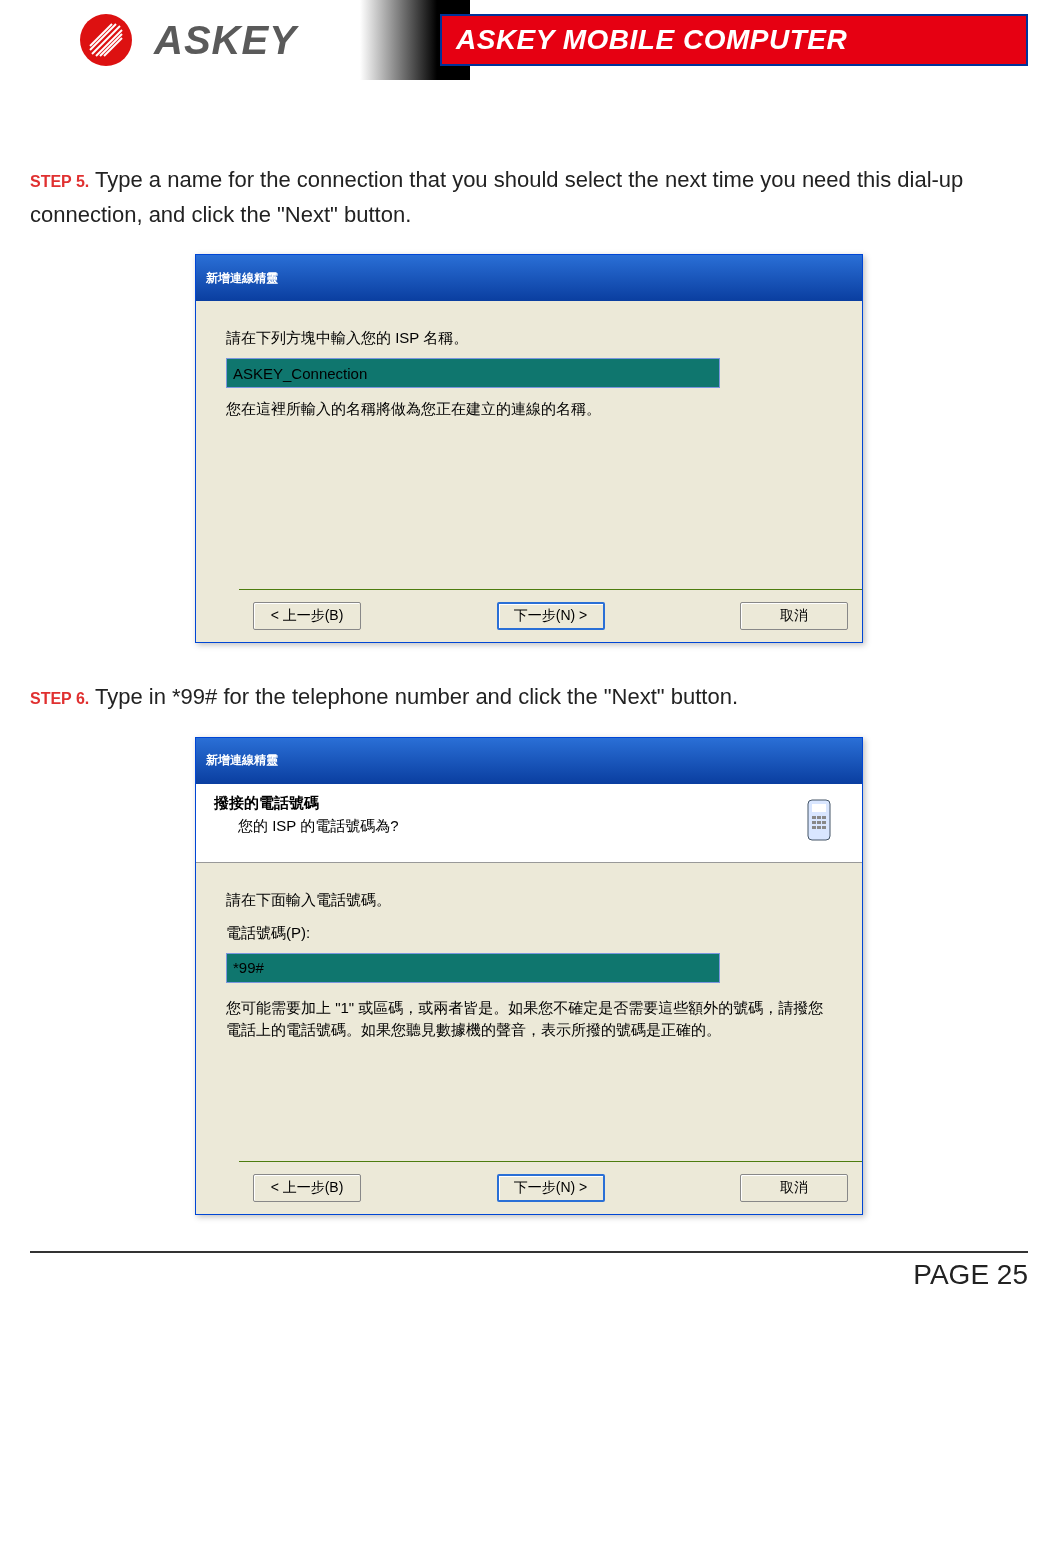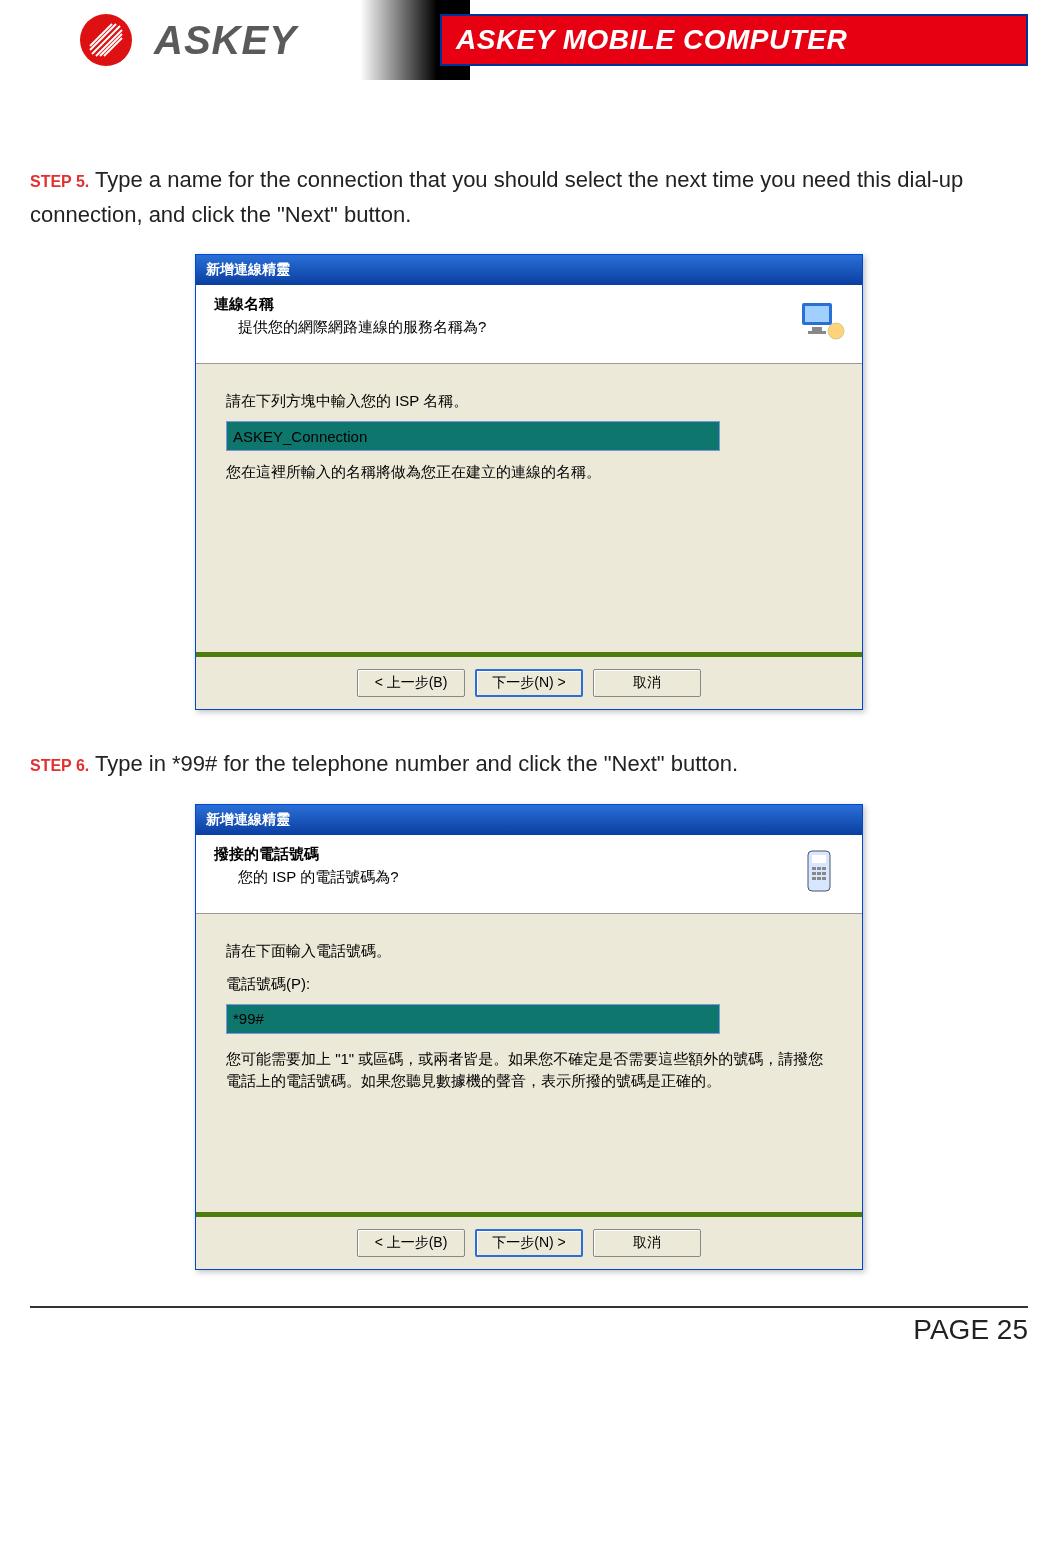--- a/index.html
+++ b/index.html
@@ -14,31 +14,31 @@
   .hdr-red{position:absolute;left:440px;top:14px;width:570px;height:48px;background:#e60012;border:2px solid #003399;display:flex;align-items:center;padding-left:14px;}
   .hdr-red span{font-family:Arial,Helvetica,sans-serif;font-weight:900;font-style:italic;font-size:28px;color:#fff;letter-spacing:0.5px;}
   
   .content{padding:60px 30px 0 30px;}
   .step-block{margin-bottom:36px;}
   .step-lbl{color:#e03030;font-weight:700;font-family:Verdana,Arial,sans-serif;font-size:16px;}
   .step-txt{font-size:22px;line-height:1.6;color:#222;}
   
   .dlg-wrap{display:flex;justify-content:center;margin-top:14px;}
   .dlg{width:666px;background:#ece9d8;border:1px solid #0046d5;box-shadow:2px 2px 6px rgba(0,0,0,.25);font-family:"Microsoft JhengHei","PMingLiU",Arial,sans-serif;font-size:15px;color:#000;}
-  .titlebar{height:30px;background:linear-gradient(#2a6fd6,#0a3ea0);color:#fff;font-weight:700;display:flex;align-items:center;padding:0 10px;font-size:14px;}
+  .titlebar{height:46px;background:linear-gradient(#2a6fd6,#0a3ea0);color:#fff;font-weight:700;display:flex;align-items:center;padding:0 10px;font-size:12px;}
   .hdrpane{background:#fff;border-bottom:1px solid #999;padding:10px 18px 12px 18px;position:relative;min-height:56px;}
   .hdrpane .ttl{font-weight:700;}
   .hdrpane .sub{margin:4px 0 0 24px;}
   .hdrpane .ico{position:absolute;right:16px;top:12px;width:48px;height:48px;}
   .bodypane{padding:18px 30px 10px 30px;min-height:260px;}
   .bodypane .line{margin:10px 0;}
   .bodypane .lbl{margin-top:14px;}
   .txtin{width:480px;height:24px;border:1px solid #7a96df;background:#0f766e;padding:2px 6px;font-size:15px;font-family:inherit;display:block;}
   .indent{margin-left:28px;}
-  .btnbar{border-top:5px solid #4d7c0f;background:#ece9d8;display:flex;justify-content:center;gap:10px;padding:12px 14px;}
+  .btnbar{border-top:1px solid #4d7c0f;background:#ece9d8;display:flex;justify-content:space-between;gap:10px;padding:12px 14px;margin-left:43px;}
   .wbtn{min-width:108px;height:28px;background:#ece9d8;border:1px solid #888;border-radius:2px;font-size:14px;font-family:inherit;padding:0 10px;box-shadow:inset 1px 1px 0 #fff;}
   .wbtn.def{border:2px solid #2a6fd6;}
   
   .foot{border-top:2px solid #333;margin:28px 30px 0 30px;display:flex;justify-content:flex-end;padding-top:6px;}
   .foot span{font-size:28px;color:#222;font-family:Verdana,Arial,sans-serif;}
 </style>
 </head>
 <body>
 
 <div class="page">
@@ -69,33 +69,20 @@
 
     <div class="step-block">
       <p class="step-txt">
         <span class="step-lbl">STEP 5.</span><span> Type a name for the connection that you should select the next time you need this dial-up connection, and click the "Next" button.</span>
       </p>
 
       <div class="dlg-wrap">
         <div class="dlg">
           <div class="titlebar">
             <span>新增連線精靈</span>
-          </div>
-          <div class="hdrpane">
-            <div class="ttl">連線名稱</div>
-            <div class="sub">提供您的網際網路連線的服務名稱為?</div>
-            <div class="ico">
-              <svg viewBox="0 0 48 48">
-                  <rect x="4" y="6" width="30" height="22" rx="2" fill="#2a6fd6"></rect>
-                  <rect x="7" y="9" width="24" height="16" fill="#9fd0ff"></rect>
-                  <rect x="14" y="30" width="10" height="4" fill="#888"></rect>
-                  <rect x="10" y="34" width="18" height="3" fill="#888"></rect>
-                  <circle cx="38" cy="34" r="8" fill="#ffd37a" stroke="#cc9" stroke-width="1"></circle>
-                </svg>
-            </div>
           </div>
           <div class="bodypane">
             <div class="line">請在下列方塊中輸入您的 ISP 名稱。</div>
             <input class="txtin" type="text" value="ASKEY_Connection" style="">
             <div class="line" style="margin-top:12px">您在這裡所輸入的名稱將做為您正在建立的連線的名稱。</div>
           </div>
           <div class="btnbar">
             <button class="wbtn">&lt; 上一步(B)</button>
             <button class="wbtn def">下一步(N) &gt;</button>
             <button class="wbtn">取消</button>

